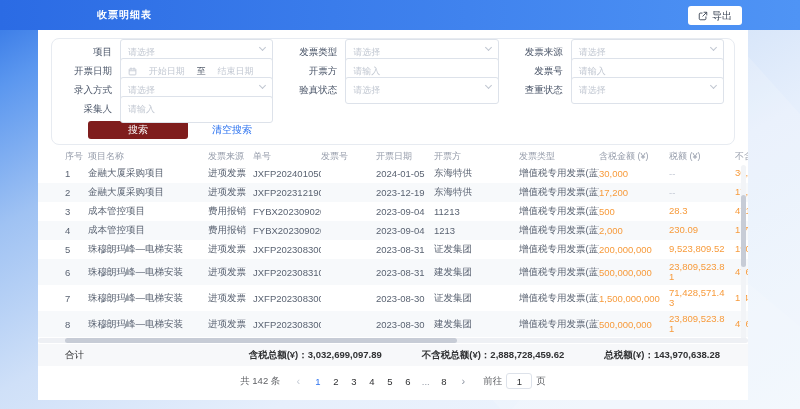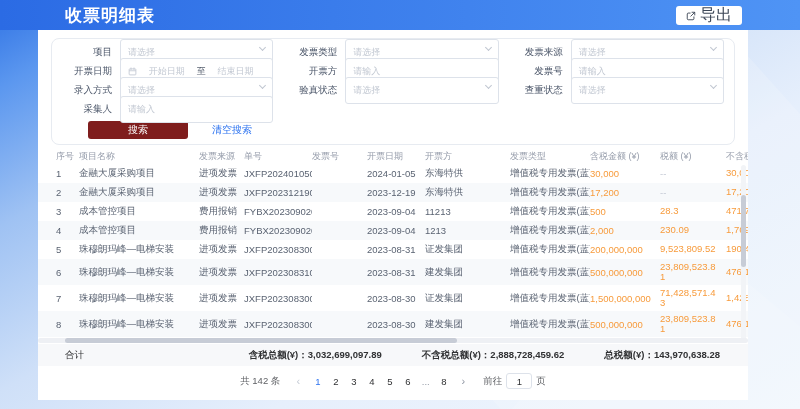--- a/index.html
+++ b/index.html
@@ -8,23 +8,23 @@
     position:relative; width:800px; height:409px; overflow:hidden;
     background: linear-gradient(150deg,#2f72e4 0%,#5b97ef 10%,#9fc2f3 26%,#cfe0f8 45%,#e6effc 65%,#f0f6fd 100%);
     font-family:"Liberation Sans","DejaVu Sans",sans-serif;
   }
   .wm { position:absolute; background:rgba(255,255,255,0.16); }
   .wm1 { right:-140px; top:140px; width:420px; height:420px; transform:rotate(48deg); }
   .wm2 { right:-40px; top:280px; width:300px; height:300px; background:rgba(255,255,255,0.12); transform:rotate(40deg); }
 
   .topbar { position:absolute; top:0; left:0; right:0; height:30px;
     background:linear-gradient(90deg,#2b6be4,#4f94f5); display:flex; align-items:center; }
-  .title { margin-left:65px; color:#fff; font-size:17px; font-weight:bold; letter-spacing:1px;text-align:center; }
+  .title { margin-left:97px; color:#fff; font-size:10px; font-weight:bold; letter-spacing:1px;text-align:center; }
   .export-btn { position:absolute; right:58px; top:6px; height:19px; background:#fff; border:none;
-    border-radius:3px; font-size:16px; color:#3d4757; display:flex; align-items:center; gap:4px;
+    border-radius:3px; font-size:10px; color:#3d4757; display:flex; align-items:center; gap:4px;
     padding:0 10px; cursor:pointer; font-family:inherit; }
   .export-btn svg { display:block; }
 
   .window { position:absolute; left:38px; top:30px; width:710px; height:370px; background:#fff; overflow:hidden; }
 
   .filter-card { margin:8px 13px 0; border:1px solid #e7ebf1; border-radius:8px; padding:5px 10px 5px; }
   .filter-grid { display:grid; grid-template-columns:1fr 1fr 1fr; column-gap:14px; row-gap:3px; }
   .filter-item { display:flex; align-items:center; height:16px; }
   .filter-label { width:58px; text-align:right; font-size:9.5px; color:#4a5568; padding-right:8px; flex:none; }
   .field { flex:1; height:27px; border:1px solid #dde2ea; border-radius:3px; display:flex; align-items:center;
@@ -36,21 +36,21 @@
   .dr-ph { flex:1; text-align:center; }
   .cal-icon { display:flex; flex:none; }
   .filter-actions { display:flex; align-items:center; margin-top:4px; margin-left:26px; gap:24px; }
   .search-btn { width:100px; height:18px; background:#7f1d1d; color:#fff; font-size:10px; border:none;
     border-radius:3px; cursor:pointer; font-family:inherit; }
   .clear-link { color:#2e74f0; font-size:10px; cursor:pointer; text-decoration:none; }
 
   .table-wrap { position:relative; margin-top:4px; }
   .t-header, .t-row { display:grid;
     grid-template-columns:23px 120px 45px 68px 55px 58px 85px 80px 70px 66px 90px;
-    padding-left:18px; align-items:center; }
+    padding-left:27px; align-items:center; }
   .t-header { height:15px; color:#969dab; font-size:9px; }
   .t-cell { padding-right:6px; overflow:hidden; white-space:nowrap; }
   .t-row { min-height:19px; font-size:9.5px; color:#5a6372; }
   .t-body .t-row:nth-child(even) { background:#f7f9fb; }
   .num { color:#f79b3c; }
   .muted { color:#c3c9d4; }
   .wrap { white-space:normal; word-break:break-all; line-height:10.5px; padding-top:2.5px; padding-bottom:2.5px; }
 
   .v-scroll { position:absolute; right:2px; top:16px; width:5px; height:178px; background:#f2f4f7; border-radius:3px; }
   .v-thumb { position:absolute; top:30px; left:0; width:5px; height:72px; background:#c7ccd6; border-radius:3px; }

